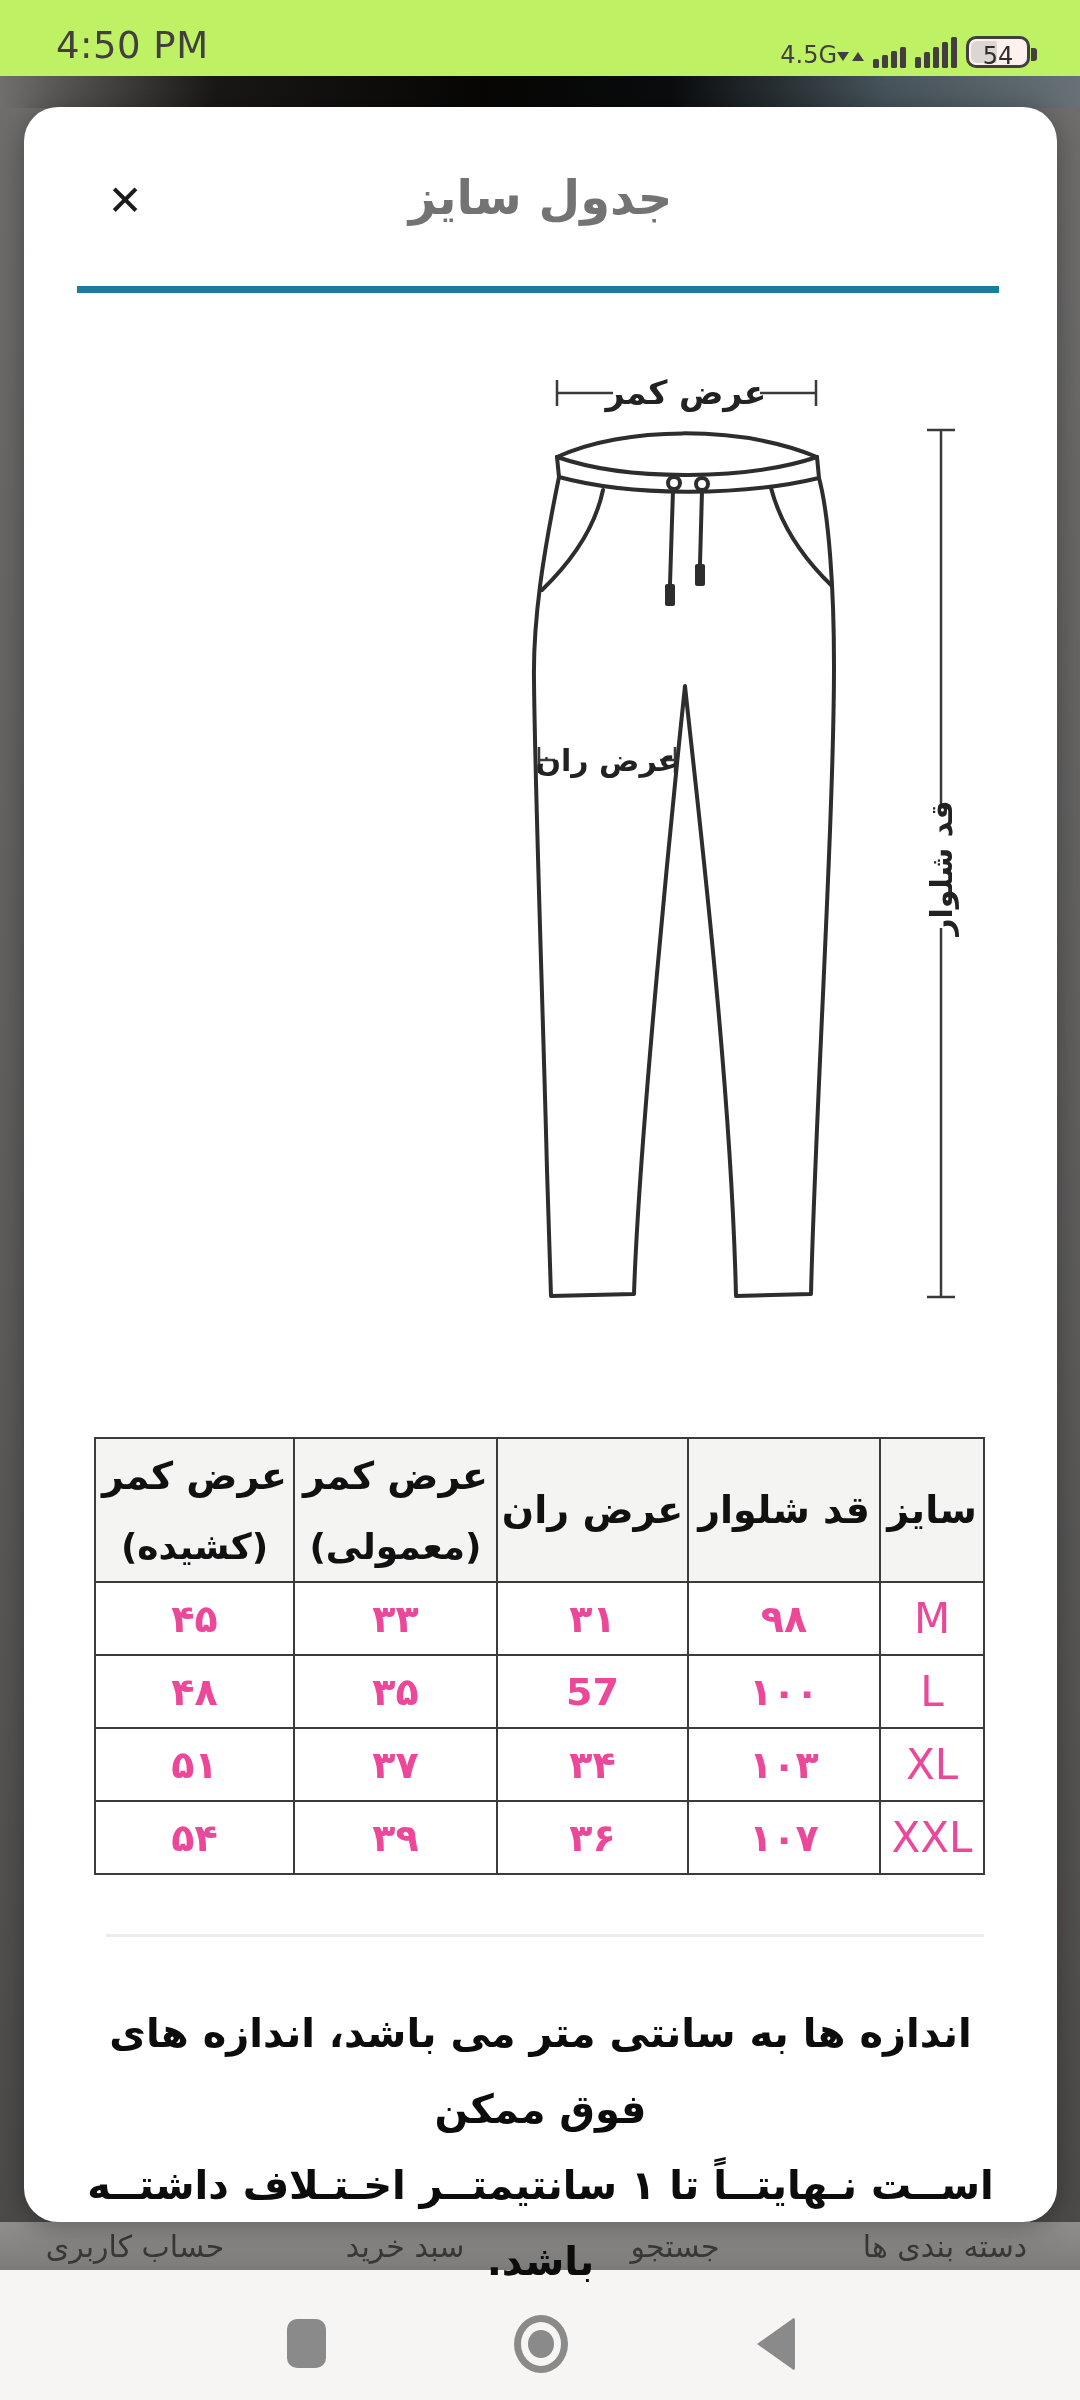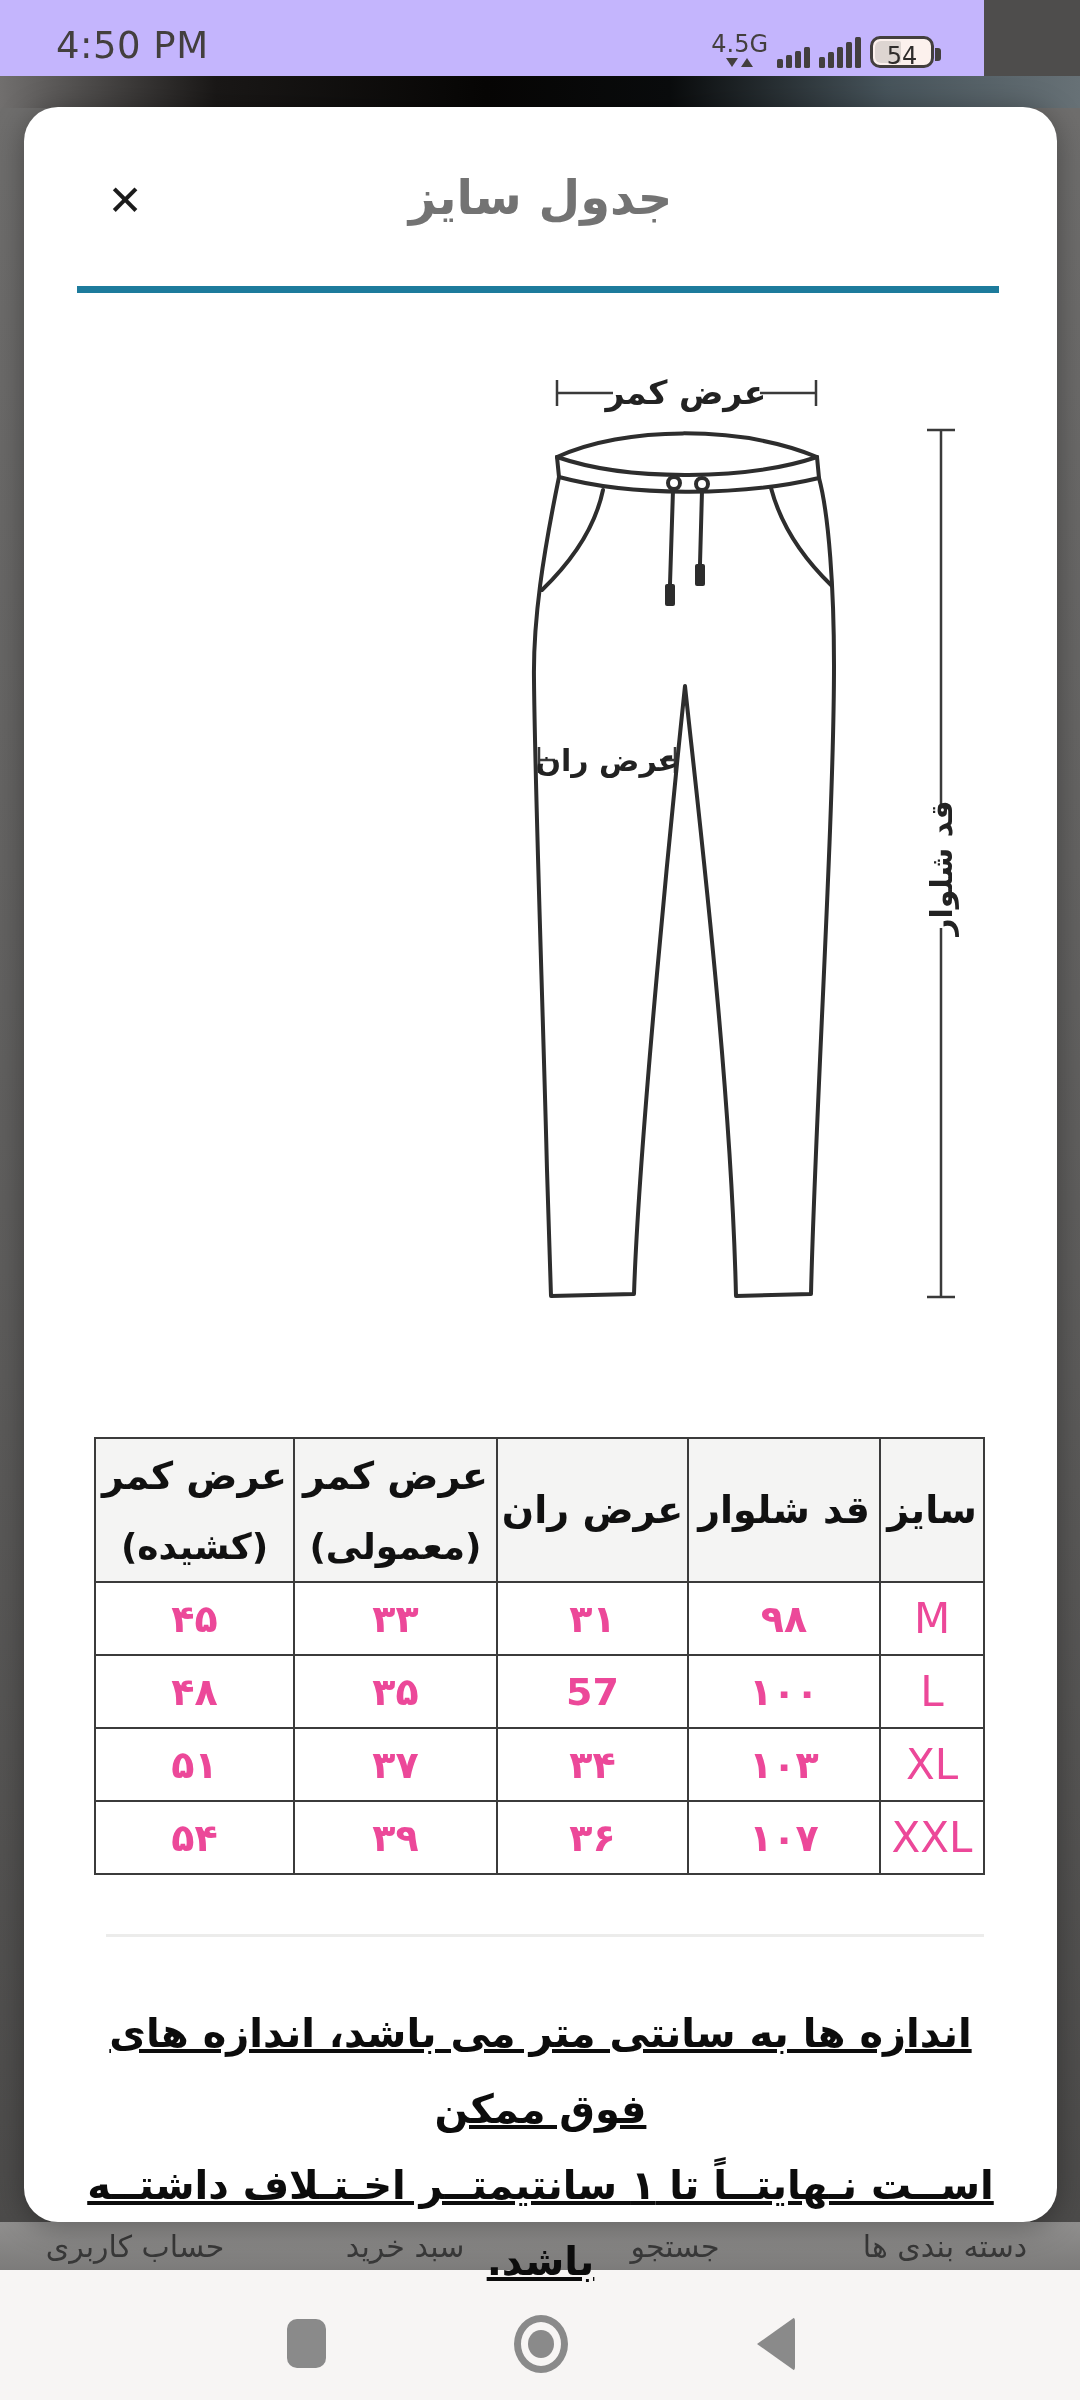--- a/index.html
+++ b/index.html
@@ -3,24 +3,24 @@
 <meta charset="utf-8">
 <style>
   * { margin:0; padding:0; box-sizing:border-box; }
   html,body { width:1080px; height:2400px; }
   body {
     position:relative; overflow:hidden;
     font-family:"DejaVu Sans", sans-serif;
     background:#4e4d4c;
   }
   
-  .status-bar { position:absolute; top:0; left:0; width:984px; height:76px; background:#c4b5fd; z-index:5; }
+  .status-bar { position:absolute; top:0; left:0; width:1080px; height:76px; background:#bef264; z-index:5; }
   .status-time { position:absolute; left:56px; top:24px; font-size:37px; font-weight:500; color:#433f3e; letter-spacing:.5px; }
   .status-right { position:absolute; right:50px; top:22px; display:flex; align-items:flex-end; gap:9px; height:46px; }
-  .net-col { display:flex; flex-direction:column; align-items:center; line-height:1; margin-bottom:1px; }
+  .net-col { display:flex; flex-direction:row; align-items:center; line-height:1; margin-bottom:1px; }
   .net-label { font-size:24px; color:#433f3e; }
   .net-arrows { display:flex; gap:3px; margin-top:2px; }
   .tri-dn { width:0; height:0; border-left:6px solid transparent; border-right:6px solid transparent; border-top:9px solid #433f3e; }
   .tri-up { width:0; height:0; border-left:6px solid transparent; border-right:6px solid transparent; border-bottom:9px solid #433f3e; }
   .bars { display:flex; align-items:flex-end; gap:3px; }
   .bars div { width:6px; background:#433f3e; border-radius:1.5px; }
   .battery { position:relative; width:64px; height:32px; border:3.5px solid #433f3e; border-radius:10px; margin-bottom:0px; background:#fcf1ed; }
   .battery-fill { position:absolute; left:2px; top:2px; bottom:2px; width:26px; background:#ddd5d1; border-radius:6px 2px 2px 6px; }
   .battery-num { position:absolute; inset:0; display:flex; align-items:center; justify-content:center; font-size:24px; font-weight:500; color:#2f2c2b;margin-top:8px; }
   .battery-nub { position:absolute; right:-10px; top:9px; width:6px; height:13px; background:#433f3e; border-radius:0 3px 3px 0; }
@@ -53,21 +53,21 @@
   .size-table th, .size-table td { border:2.5px solid #3b3b3b; text-align:center; vertical-align:middle; }
   .size-table th { height:144px; background:#f4f4f3; font-weight:700; color:#111; }
   .size-table td { height:73px; background:#fff; color:#ec4899; }
   .th-main { display:block; font-size:38px; }
   .th-sub  { display:block; font-size:36px; margin-top:28px; }
   .th-sub:empty { display:none; }
   .cell-num  { font-size:38px; font-weight:600; }
   .cell-size { font-size:42px; font-weight:500; direction:ltr; }
   .note-rule { position:absolute; left:82px; top:1827px; width:878px; height:3px; background:#ececeb; }
   .note { position:absolute; left:56px; top:1888px; width:921px; direction:rtl; text-align:center;
-    font-size:40px; font-weight:700; color:#0c0c0c; line-height:76px;text-decoration:underline; }
+    font-size:40px; font-weight:700; color:#0c0c0c; line-height:76px; }
   svg text { font-family:"DejaVu Sans", sans-serif; }
 </style>
 </head>
 <body>
 
 <div class="status-bar">
   <span class="status-time">4:50 PM</span>
   <div class="status-right">
     <div class="net-col">
       <span class="net-label">4.5G</span>

